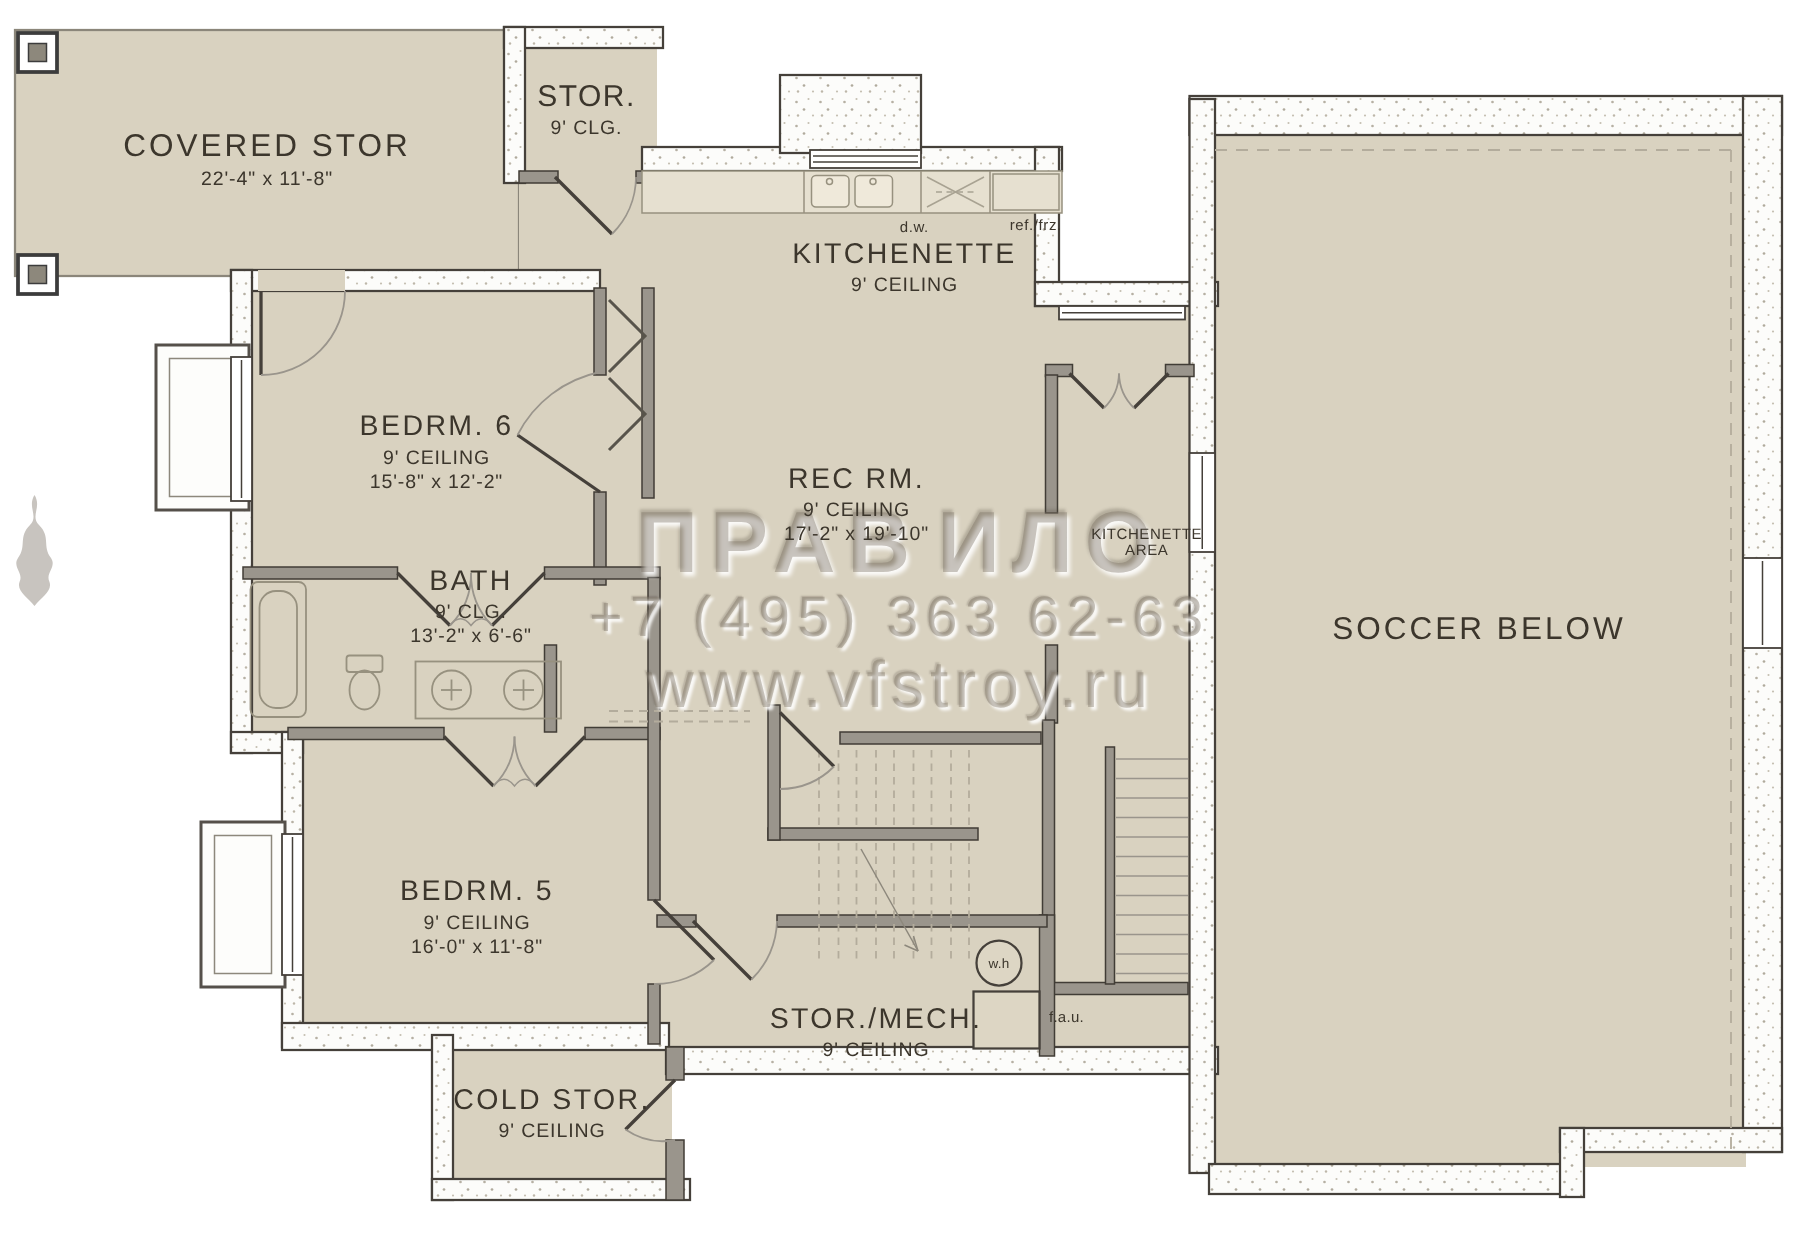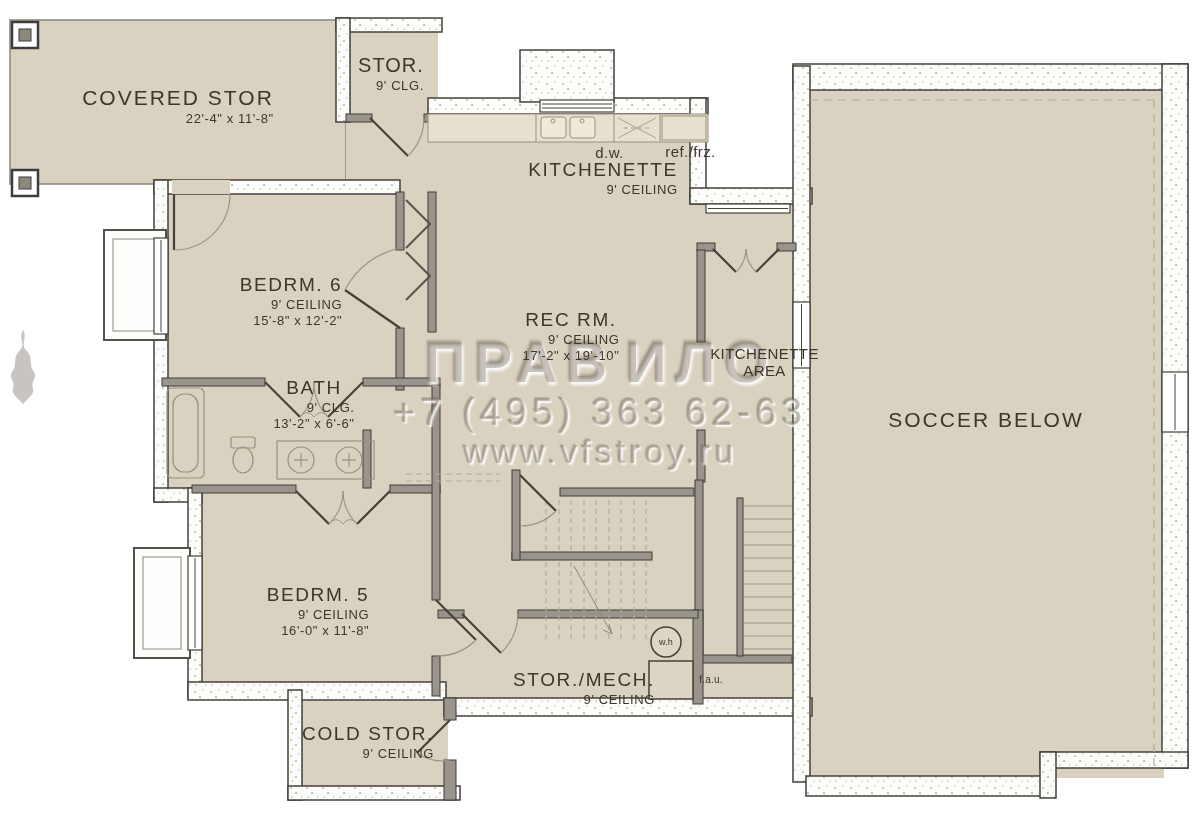--- a/index.html
+++ b/index.html
@@ -3,35 +3,35 @@
 <meta charset="utf-8">
 <style>
   html,body{margin:0;padding:0;background:#ffffff;}
   .plan{position:relative;width:1200px;height:834px;background:#ffffff;overflow:hidden;
         font-family:"Liberation Sans",sans-serif;color:#3c362c;}
   .plan svg{position:absolute;left:0;top:0;z-index:1;}
   .lbl{position:absolute;transform:translate(-50%,-50%);text-align:center;white-space:nowrap;z-index:3;}
   .room-name{font-size:19px;letter-spacing:1.6px;}
   .sz21{font-size:21px;letter-spacing:2px;}
   .sz17{font-size:20px;letter-spacing:1px;}
-  .room-sub{font-size:13px;letter-spacing:.6px;margin-top:1px;text-align:right;}
-  .tiny{font-size:15px;letter-spacing:.4px;padding-left:45px;}
+  .room-sub{font-size:13px;letter-spacing:.6px;margin-top:1px;}
+  .tiny{font-size:10px;letter-spacing:.4px;padding-left:45px;}
   .micro9{font-size:9px;letter-spacing:.2px;}
   .micro10{font-size:10px;letter-spacing:.2px;}
   
   .wm{position:absolute;left:0;width:1200px;top:328px;text-align:center;z-index:2;pointer-events:none;}
   .wm-brand{display:flex;justify-content:center;align-items:center;gap:10px;
             font-size:58px;font-weight:bold;letter-spacing:8px;
             color:rgba(118,108,94,.38);
             text-shadow:2px 3px 3px rgba(255,255,255,.9), -1px -2px 2px rgba(82,74,62,.28);}
   .wm-lion{width:46px;height:78px;fill:rgba(118,108,94,.40);
            filter:drop-shadow(2px 3px 2px rgba(255,255,255,.9));}
   .wm-phone{margin-top:-4px;font-size:38px;letter-spacing:5px;color:rgba(125,115,100,.42);
             text-shadow:2px 2px 2px rgba(255,255,255,.9), -1px -1px 1px rgba(82,74,62,.22);}
-  .wm-site{margin-top:-2px;font-size:34px;letter-spacing:4px;color:rgba(125,115,100,.40);
+  .wm-site{margin-top:-2px;font-size:44px;letter-spacing:4px;color:rgba(125,115,100,.40);
            text-shadow:2px 2px 2px rgba(255,255,255,.9), -1px -1px 1px rgba(82,74,62,.22);}
 </style>
 </head>
 <body>
 
 <div class="plan">
 
 <svg width="1200" height="834" viewBox="0 0 1200 834">
   <defs>
     <pattern id="spk" width="16" height="16" patternUnits="userSpaceOnUse">

